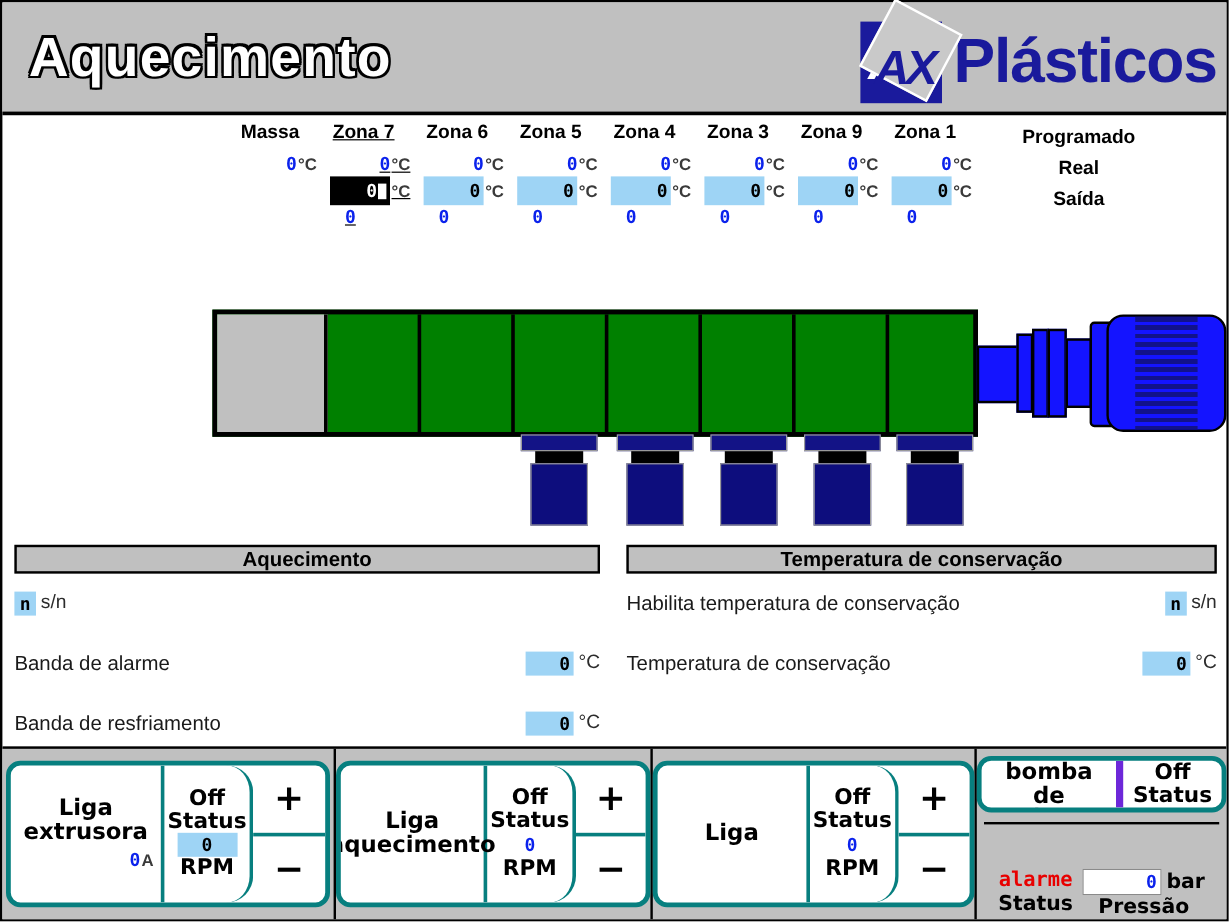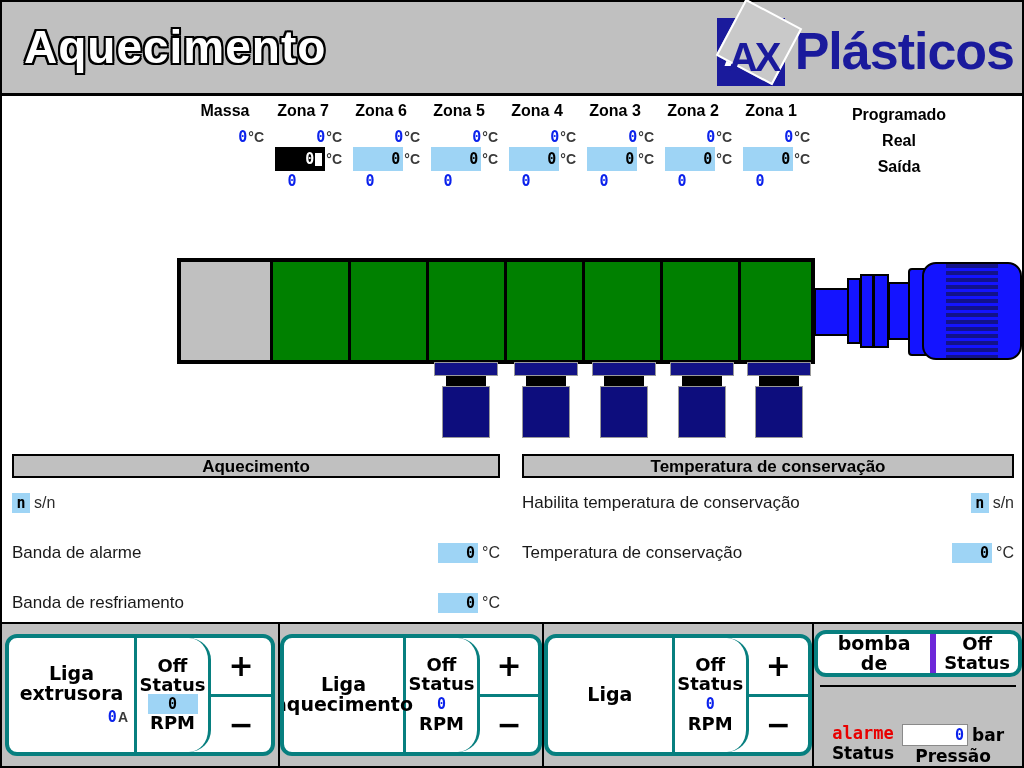--- a/index.html
+++ b/index.html
@@ -15,21 +15,21 @@
   
   .header{position:absolute;left:0;top:0;width:1020px;height:94px;
           background:#c0c0c0;border-bottom:3px solid #000;box-sizing:border-box;}
   .title{position:absolute;left:22px;top:18px;
          font-size:46px;font-weight:bold;letter-spacing:1px;
          color:#ffffff;
          text-shadow:
            -2px -2px 0 #000, 2px -2px 0 #000,-2px 2px 0 #000, 2px 2px 0 #000,
            -2px 0 0 #000, 2px 0 0 #000, 0 -2px 0 #000, 0 2px 0 #000;}
   .logo{position:absolute;right:8px;top:10px;height:78px;display:flex;align-items:center;}
-  .logo-mark{position:relative;width:86px;height:78px;}
+  .logo-mark{position:relative;width:86px;height:78px;font-style:italic;}
   .logo-sq{position:absolute;left:6px;top:6px;width:68px;height:68px;background:#1a1a9c;}
   .logo-ax{position:absolute;left:6px;top:6px;width:68px;height:68px;
            display:flex;align-items:center;justify-content:center;
            font-size:42px;font-weight:bold;color:#ffffff;letter-spacing:-2px;}
   .logo-diamond{position:absolute;left:16px;top:-2px;width:60px;height:60px;
            background:#c9c9c9;border:2px solid #ffffff;
            transform:rotate(28deg);}
   .logo-diamond-a{position:absolute;left:14px;top:16px;width:58px;height:58px;
            display:flex;align-items:center;justify-content:center;
            font-size:40px;font-weight:bold;color:#1a1a9c;letter-spacing:-3px;
@@ -143,21 +143,21 @@
     <div id="zone-cols">
         <div class="zcol" style="left: 180px;">
           <div class="zhead">Massa</div>
           <div class="zrow">
             <span class="val-blue">0</span>
             <span class="unit">°C</span>
           </div>
           <div class="zrow"></div>
           <div class="zrow" style="justify-content: center; padding-right: 22px;"></div>
         </div>
-        <div class="zcol" style="left: 258px;">
+        <div class="zcol" style="left: 258px; text-decoration: underline;">
           <div class="zhead">Zona 7</div>
           <div class="zrow">
             <span class="val-blue">0</span>
             <span class="unit">°C</span>
           </div>
           <div class="zrow">
             <span class="inputbox sel"><span>0</span><span class="cursor"></span></span>
             <span class="unit">°C</span>
           </div>
           <div class="zrow" style="justify-content: center; padding-right: 22px;">
@@ -214,21 +214,21 @@
           </div>
           <div class="zrow">
             <span class="inputbox"><span>0</span></span>
             <span class="unit">°C</span>
           </div>
           <div class="zrow" style="justify-content: center; padding-right: 22px;">
             <span class="val-blue">0</span>
           </div>
         </div>
         <div class="zcol" style="left: 648px;">
-          <div class="zhead">Zona 2</div>
+          <div class="zhead">Zona 9</div>
           <div class="zrow">
             <span class="val-blue">0</span>
             <span class="unit">°C</span>
           </div>
           <div class="zrow">
             <span class="inputbox"><span>0</span></span>
             <span class="unit">°C</span>
           </div>
           <div class="zrow" style="justify-content: center; padding-right: 22px;">
             <span class="val-blue">0</span>

